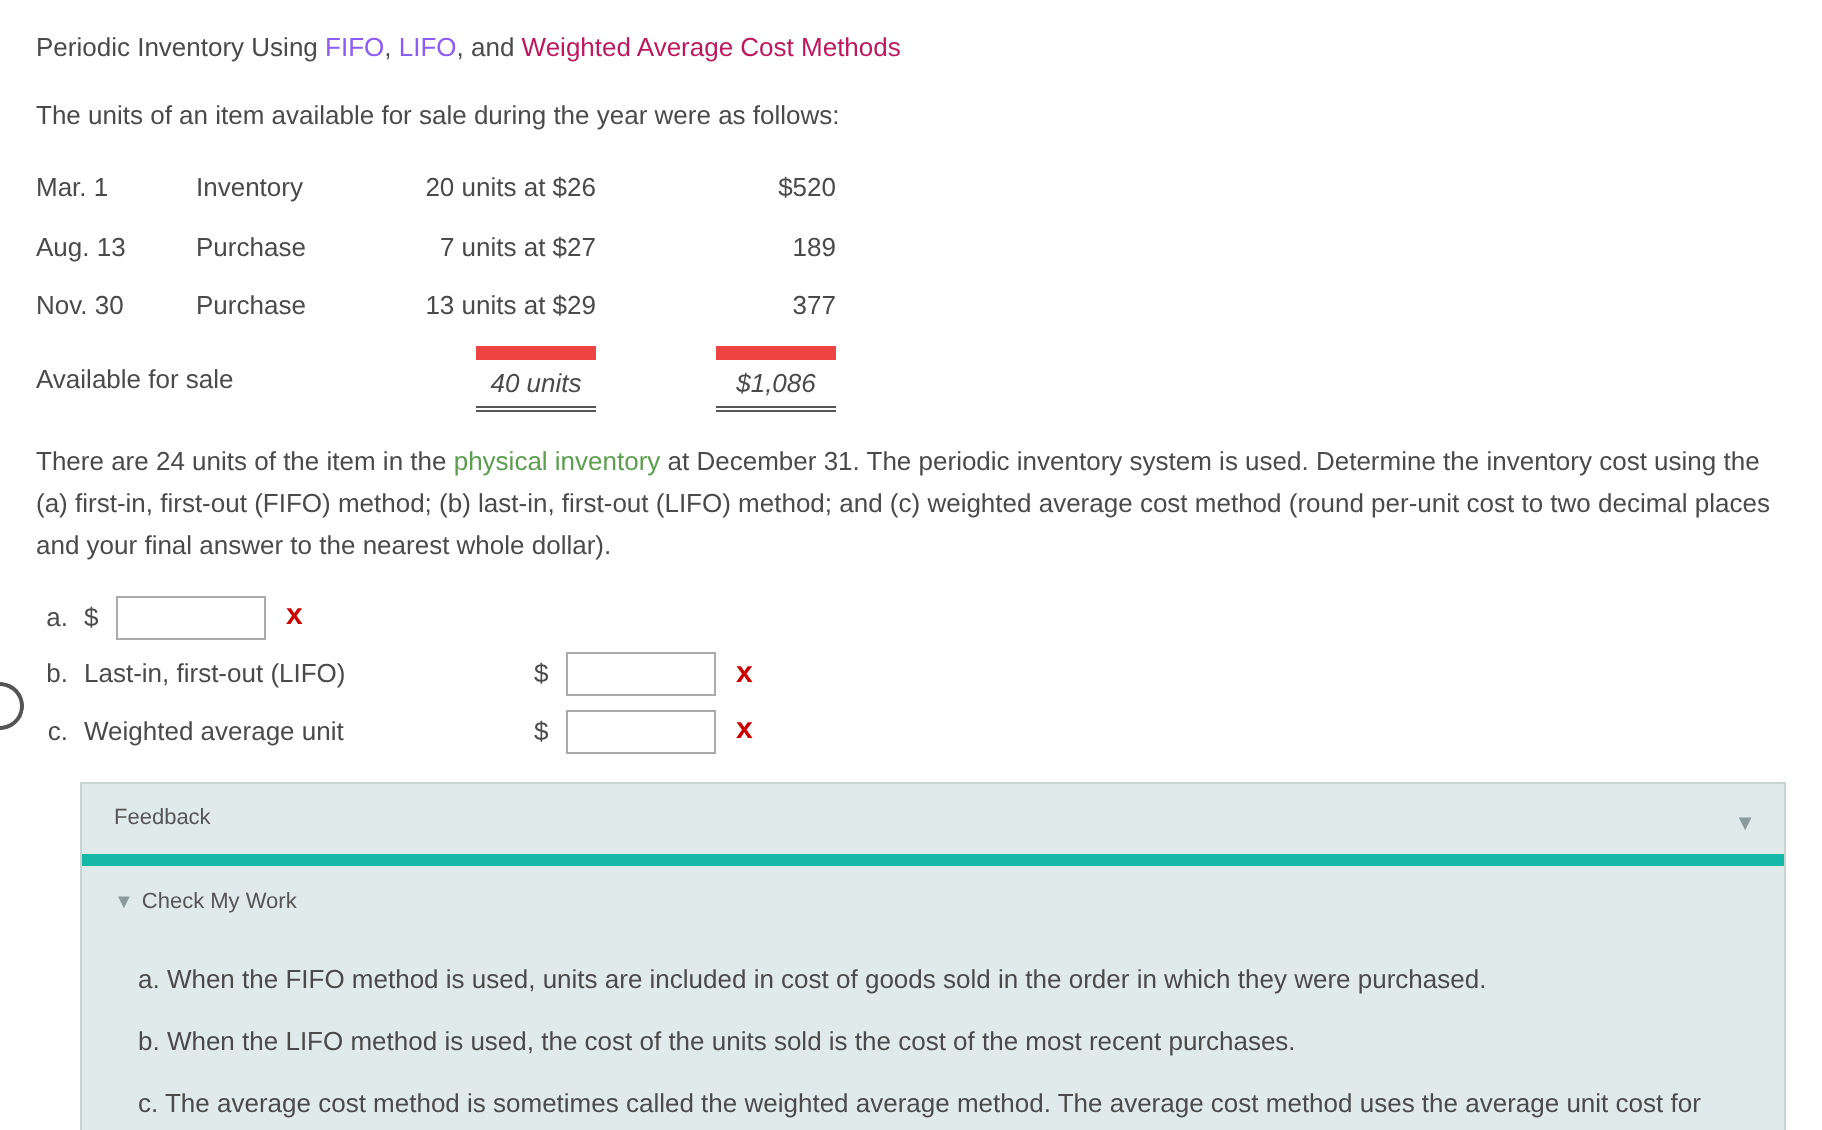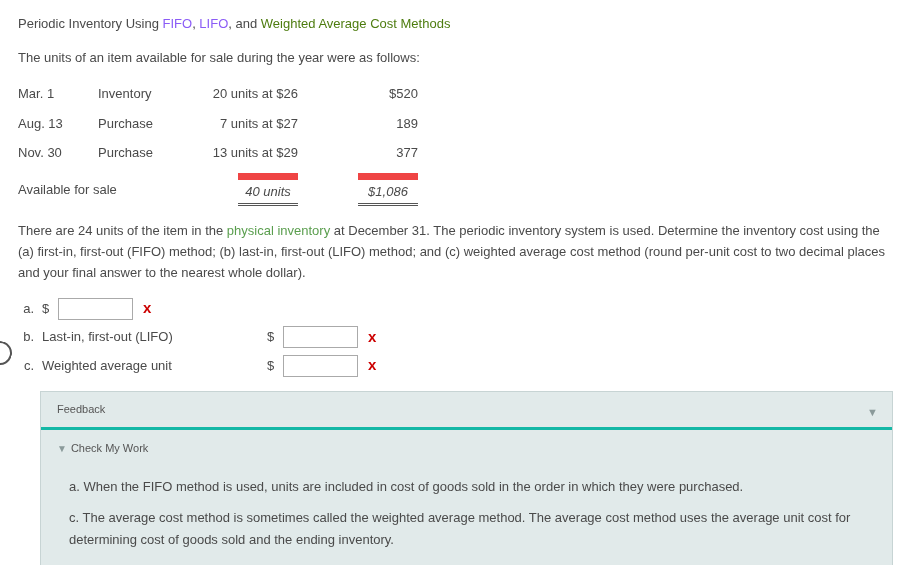--- a/index.html
+++ b/index.html
@@ -8,21 +8,21 @@
     font-size: 13px;
     color: #4a4a4a;
     margin: 0;
     padding: 14px 18px;
     background: #fff;
     width: 911px;
     line-height: 1.5;
   }
   .title { margin-bottom: 14px; }
   .title .green { color: #8b5cf6; }
-  .title .orange { color: #4d7c0f; text-align: center; }
+  .title .orange { color: #be185d; text-align: center; }
   .intro { margin-bottom: 12px; }
   table.units {
     border-collapse: collapse;
     margin-bottom: 10px;
   }
   table.units td {
     padding: 5px 0;
     vertical-align: middle;
   }
   .col-date { width: 80px; }
@@ -57,21 +57,21 @@
     background: #e1eaea;
     border: 1px solid #c7d4d4;
     padding: 0 0 14px 0;
     margin: 6px 0 0 22px;
     position: relative;
   }
   .feedback-head {
     font-size: 11px;
     color: #555;
     padding: 9px 16px 10px 16px;
-    border-bottom: 3px solid #14b8a6;
+    border-bottom: 6px solid #14b8a6;
     position: relative;
   }
   .feedback-caret {
     position: absolute;
     right: 14px;
     top: 12px;
     color: #8a9a9a;
     font-size: 11px;
   }
   .check-work {
@@ -164,15 +164,16 @@
 <div class="feedback-box">
   <div class="feedback-head">
     <span>Feedback</span>
     <span class="feedback-caret">▼</span>
   </div>
   <div class="check-work">
     <span class="tri">▼</span><span>Check My Work</span>
   </div>
   <div class="fb-body">
     <p>a. When the FIFO method is used, units are included in cost of goods sold in the order in which they were purchased.</p>
+    <p>b. When the LIFO method is used, the cost of the units sold is the cost of the most recent purchases.</p>
     <p>c. The average cost method is sometimes called the weighted average method. The average cost method uses the average unit cost for determining cost of goods sold and the ending inventory.</p>
   </div>
 </div>
 
 </body></html>

